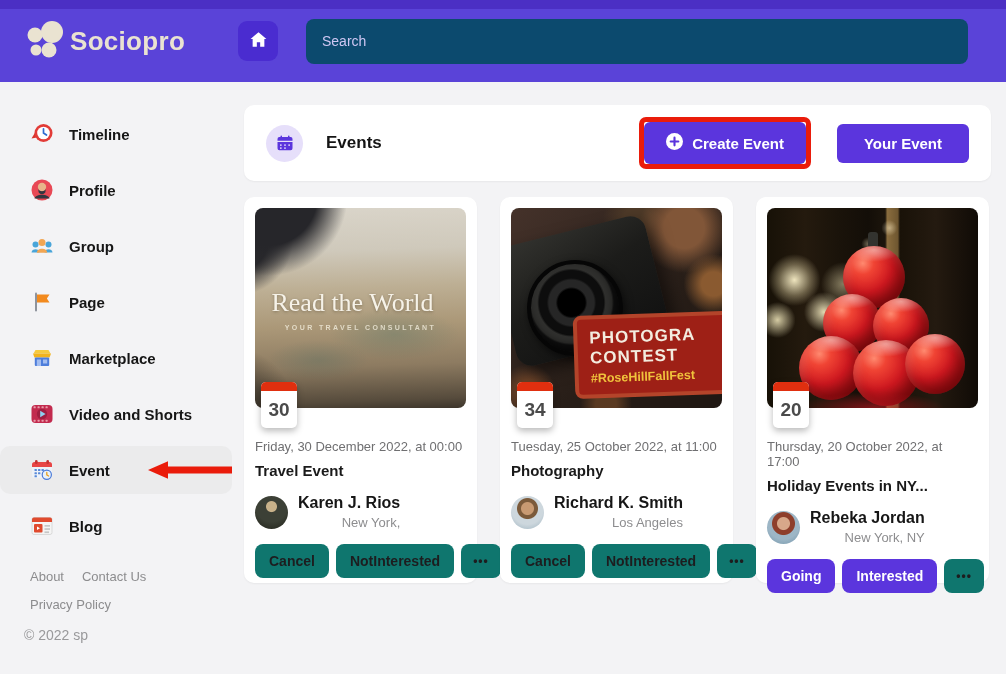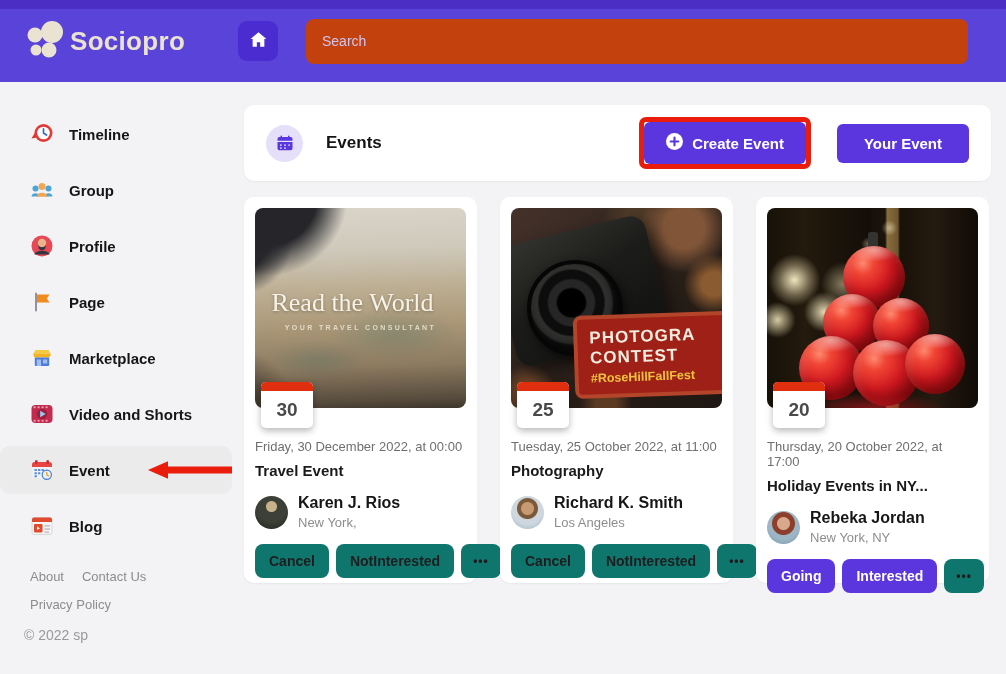--- a/index.html
+++ b/index.html
@@ -10,21 +10,21 @@
   }
   
   .topbar { position:relative; height:82px; background:#5a43d8; display:flex; align-items:center; }
   .topbar::before { content:""; position:absolute; top:0; left:0; right:0; height:9px; background:#4b2fc4; }
   .logo { display:flex; align-items:center; gap:4px; margin-left:26px; width:212px; }
   .logo-name { color:#eae3d1; font-size:26px; font-weight:700; letter-spacing:.3px; }
   .home-btn { width:40px; height:40px; border-radius:9px; background:#4a2cd0; border:none;
     display:flex; align-items:center; justify-content:center; cursor:pointer; }
   .search-wrap { margin-left:28px; }
   .search-input {
-    width:662px; height:45px; border:none; border-radius:8px; background:#c2410c;
+    width:662px; height:45px; border:none; border-radius:8px; background:#0c4a6e;
     color:#fff; font-size:14px; padding:0 16px; font-family:inherit; outline:none;
   }
   .search-input::placeholder { color:#cfc7f3; }
   
   .app { display:flex; height:592px; }
   .sidebar { position:relative; width:244px; flex:0 0 244px; padding-top:28px; }
   .nav-item { display:flex; align-items:center; gap:15px; height:48px; margin:0 12px 8px 0;
     padding-left:30px; border-radius:10px; cursor:pointer; position:relative; }
   .nav-item.active { background:#ebebec; }
   .nav-label { font-size:15px; font-weight:600; color:#161616; }
@@ -46,28 +46,28 @@
   .btn-purple { background:#5b35dd; color:#fff; border:none; border-radius:6px;
     font-family:inherit; font-size:15px; font-weight:600; padding:11px 22px; cursor:pointer;
     display:flex; align-items:center; gap:9px; }
   .annot-box { outline:5px solid #ea1c0b; border-radius:2px; }
   .your-event { margin-left:31px; padding:11px 27px; }
   
   .cards { display:flex; gap:23px; margin-top:16px; }
   .card { position:relative; width:233px; height:386px; background:#fff; border-radius:10px;
     padding:11px; box-shadow:0 1px 2px rgba(0,0,0,.05); }
   .card-img { position:relative; width:211px; height:200px; border-radius:8px; overflow:hidden; }
-  .day-badge { position:absolute; left:17px; top:185px; width:52px; border-radius:5px;
+  .day-badge { position:absolute; left:17px; top:185px; width:36px; border-radius:5px;
     overflow:hidden; box-shadow:0 3px 7px rgba(0,0,0,.28); background:#fff; z-index:3; }
   .day-badge .bar { height:9px; background:#e02f0f; }
   .day-badge .num { height:37px; line-height:37px; text-align:center;
     font-size:19px; font-weight:700; color:#4a4a4a; }
   .card-date { margin-top:31px; font-size:13px; color:#6f6f71; }
   .card-title { margin-top:8px; font-size:15px; font-weight:700; color:#1a1a1a; }
-  .host-row { display:flex; align-items:center; gap:10px; margin-top:15px; }
+  .host-row { display:flex; align-items:center; gap:10px; margin-top:15px;text-align:right; }
   .avatar { width:33px; height:33px; border-radius:50%; flex:0 0 33px; }
   .av1 { background:radial-gradient(circle at 50% 32%, #c9b28a 0 5px, #3c4036 6px 55%, #202219 100%); }
   .av2 { background:radial-gradient(circle at 50% 38%, #c89a72 0 6px, #7b5a3a 7px 10px, #cdd7dd 11px 60%, #9cb2bf 100%); }
   .av3 { background:radial-gradient(circle at 50% 38%, #d8a88a 0 6px, #8e3f2c 7px 11px, #9db6c6 12px 60%, #6f93a8 100%); }
   .host-name { font-size:16px; font-weight:600; color:#161616; }
   .host-loc { font-size:13px; color:#8d8d8f; margin-top:3px; }
   .actions { display:flex; gap:7px; margin-top:14px; }
   .act { background:#0f766e; color:#1d1d1f; border:none; border-radius:8px;
     font-family:inherit; font-size:14px; font-weight:600; padding:9px 14px; cursor:pointer; }
   .act.primary { background:#5b35dd; color:#fff; }
@@ -169,41 +169,41 @@
           <circle cx="13.5" cy="11" r="6.3" fill="#ffffff"></circle>
           <path d="M13.5 6.8v4.2l3 2" stroke="#2f6bd0" stroke-width="1.7" fill="none" stroke-linecap="round"></path>
         </svg>
       </span>
       <span class="nav-label">Timeline</span>
     </div>
 
     <div class="nav-item">
       <span class="nav-ic">
         <svg viewBox="0 0 24 24">
+          <circle cx="12" cy="12" r="10.5" fill="#e84855"></circle>
+          <circle cx="12" cy="9" r="4.2" fill="#e8b48a"></circle>
+          <path d="M8.2 10.2c0 4 7.6 4 7.6 0l-.4 4c-1.6 2.6-5.2 2.6-6.8 0z" fill="#323640"></path>
+          <path d="M4.5 20.5c1.2-5 13.8-5 15 0z" fill="#323640"></path>
+        </svg>
+      </span>
+      <span class="nav-label">Profile</span>
+    </div>
+
+    <div class="nav-item">
+      <span class="nav-ic">
+        <svg viewBox="0 0 24 24">
           <circle cx="5.5" cy="10.5" r="3" fill="#49a5d9"></circle>
           <path d="M1.5 18.5c0-4.5 8-4.5 8 0z" fill="#49a5d9"></path>
           <circle cx="18.5" cy="10.5" r="3" fill="#49a5d9"></circle>
           <path d="M14.5 18.5c0-4.5 8-4.5 8 0z" fill="#49a5d9"></path>
           <circle cx="12" cy="8.5" r="3.5" fill="#f2a653"></circle>
           <path d="M6.8 18.8c0-5.5 10.4-5.5 10.4 0z" fill="#f2a653"></path>
         </svg>
       </span>
       <span class="nav-label">Group</span>
-    </div>
-
-    <div class="nav-item">
-      <span class="nav-ic">
-        <svg viewBox="0 0 24 24">
-          <circle cx="12" cy="12" r="10.5" fill="#e84855"></circle>
-          <circle cx="12" cy="9" r="4.2" fill="#e8b48a"></circle>
-          <path d="M8.2 10.2c0 4 7.6 4 7.6 0l-.4 4c-1.6 2.6-5.2 2.6-6.8 0z" fill="#323640"></path>
-          <path d="M4.5 20.5c1.2-5 13.8-5 15 0z" fill="#323640"></path>
-        </svg>
-      </span>
-      <span class="nav-label">Profile</span>
     </div>
 
     <div class="nav-item">
       <span class="nav-ic">
         <svg viewBox="0 0 24 24">
           <rect x="5" y="2.5" width="2" height="19" rx="1" fill="#8e939c"></rect>
           <path d="M7 4.5h12.5l-2.6 4 2.6 4H7z" fill="#f28a1e"></path>
         </svg>
       </span>
       <span class="nav-label">Page</span>
@@ -354,21 +354,21 @@
           <div class="cam-body"></div>
           <div class="cam-lens"></div>
           <div class="photo-sign">
             <div class="sign-line">PHOTOGRA</div>
             <div class="sign-line">CONTEST</div>
             <div class="sign-tag">#RoseHillFallFest</div>
           </div>
         </div>
         <div class="day-badge">
           <div class="bar"></div>
-          <div class="num">25</div>
+          <div class="num">34</div>
         </div>
         <div class="card-date">Tuesday, 25 October 2022, at 11:00</div>
         <div class="card-title">Photography</div>
         <div class="host-row">
           <div class="avatar av2"></div>
           <div>
             <div class="host-name">Richard K. Smith</div>
             <div class="host-loc">Los Angeles</div>
           </div>
         </div>

